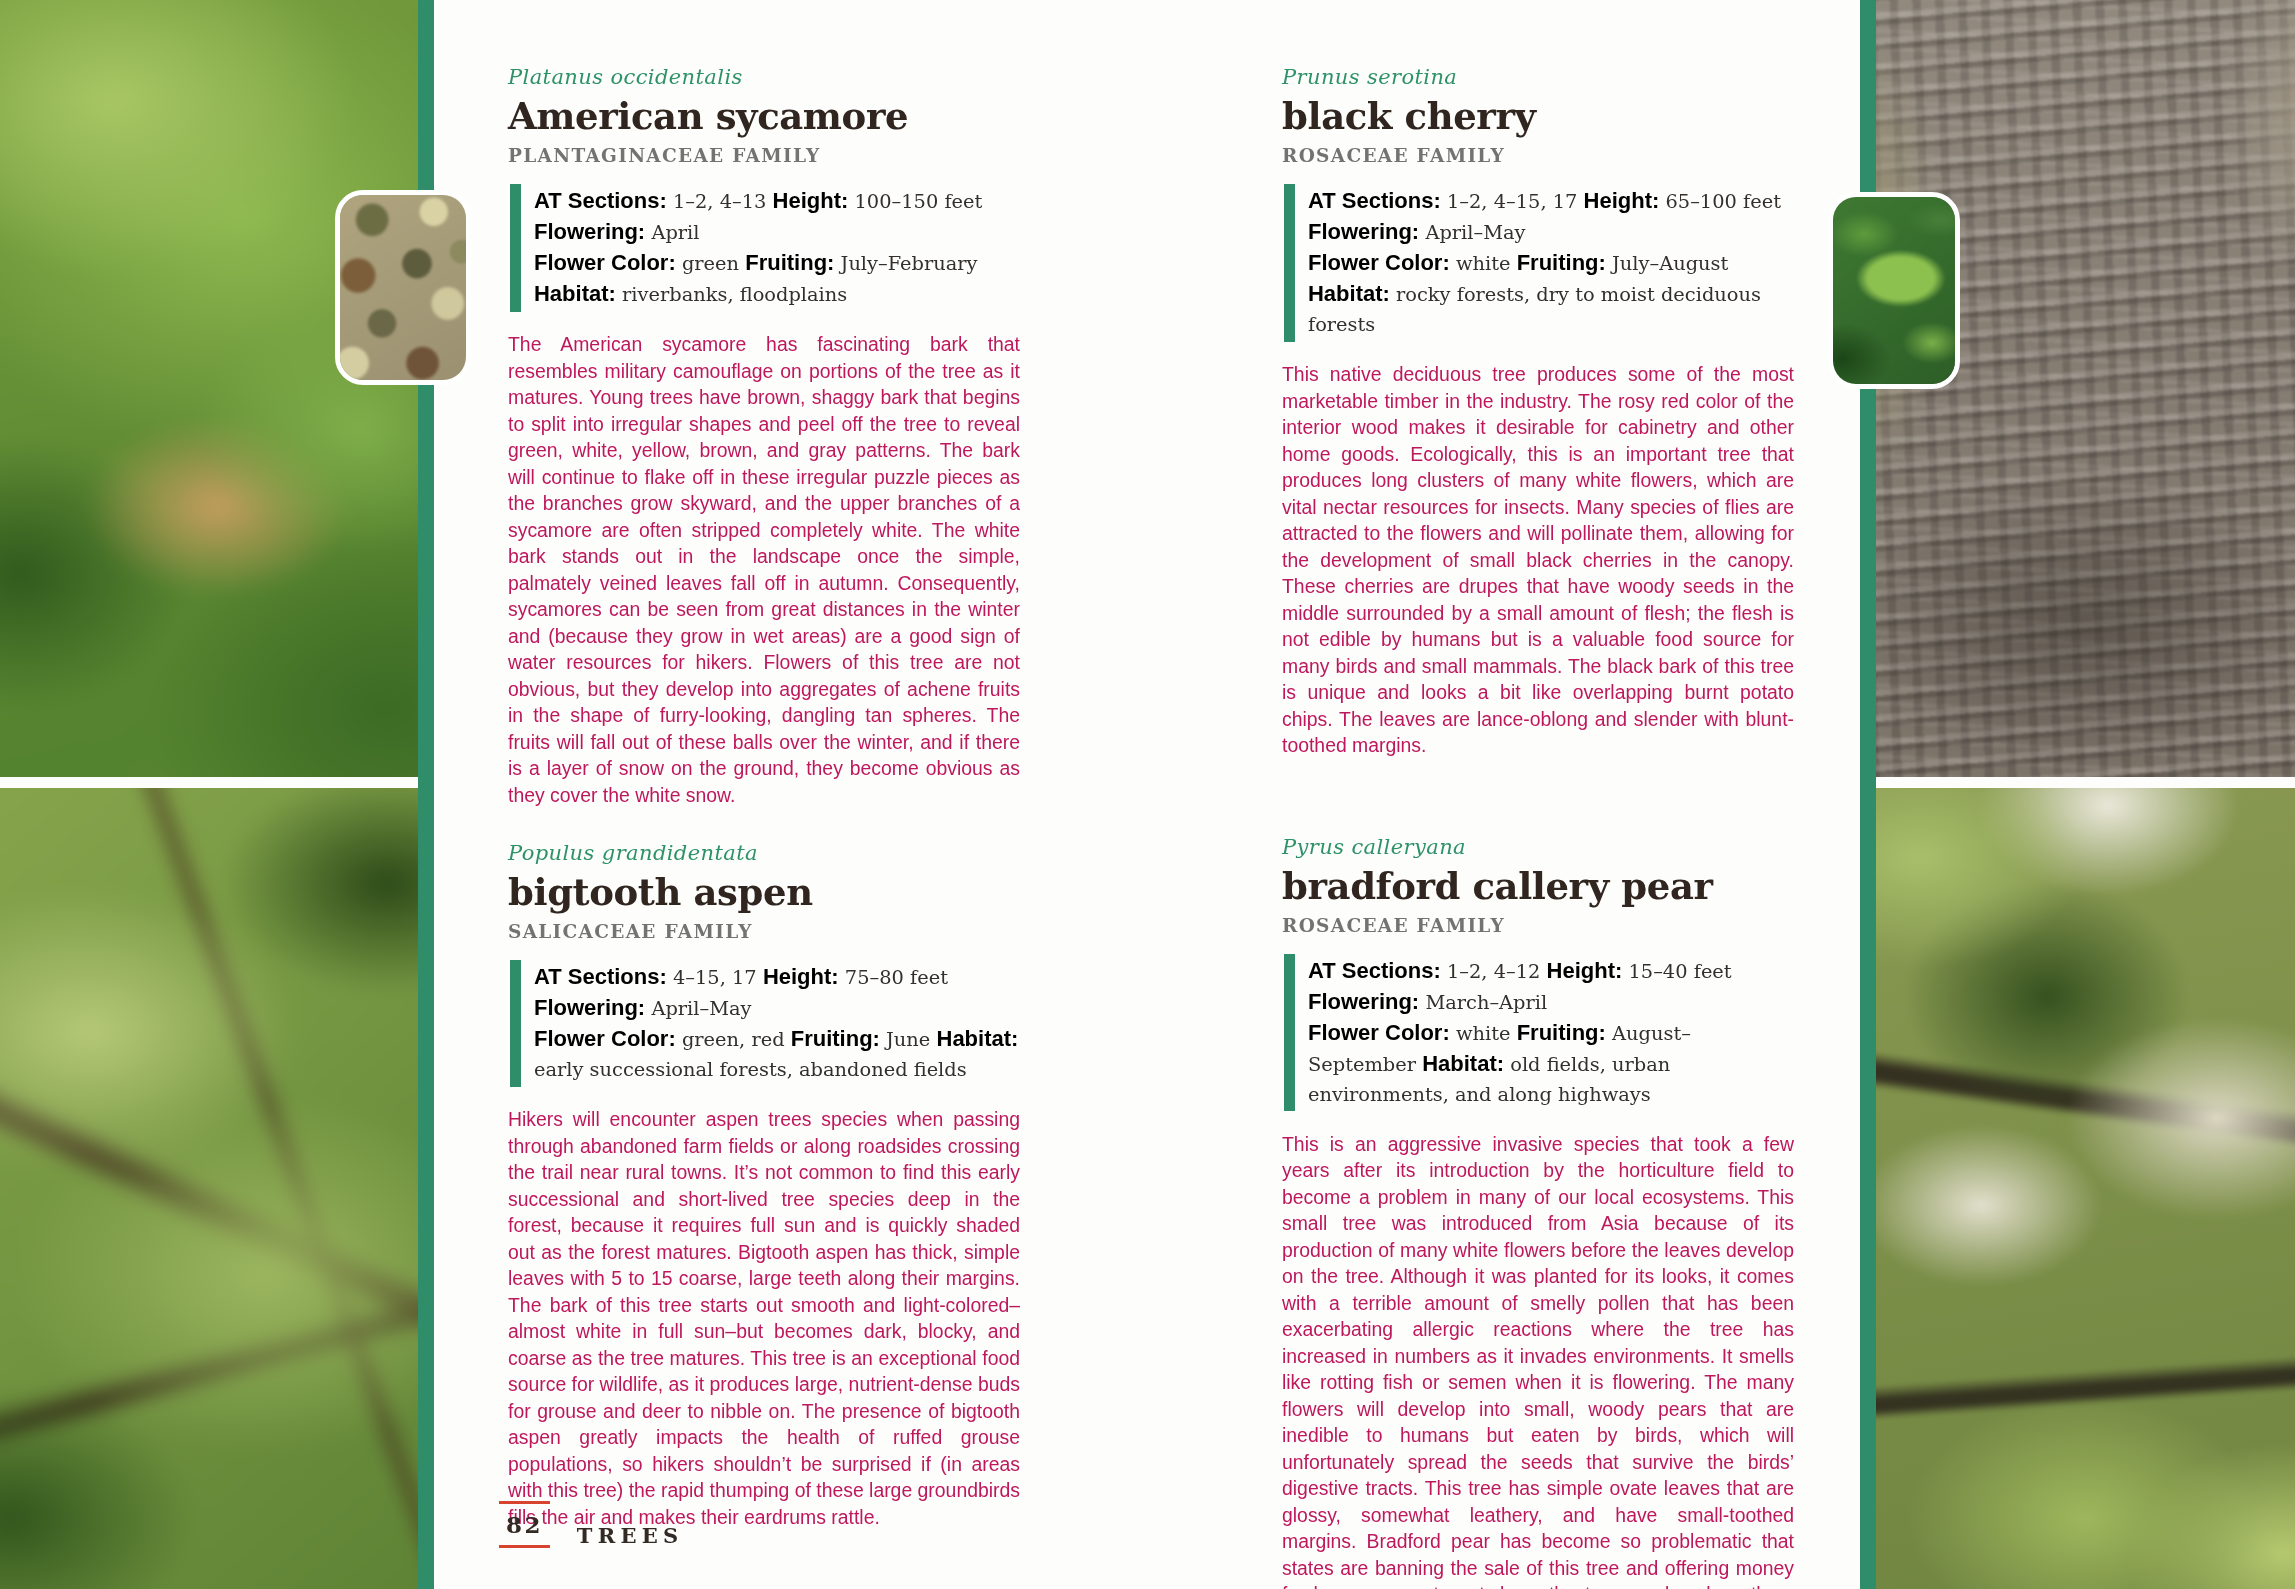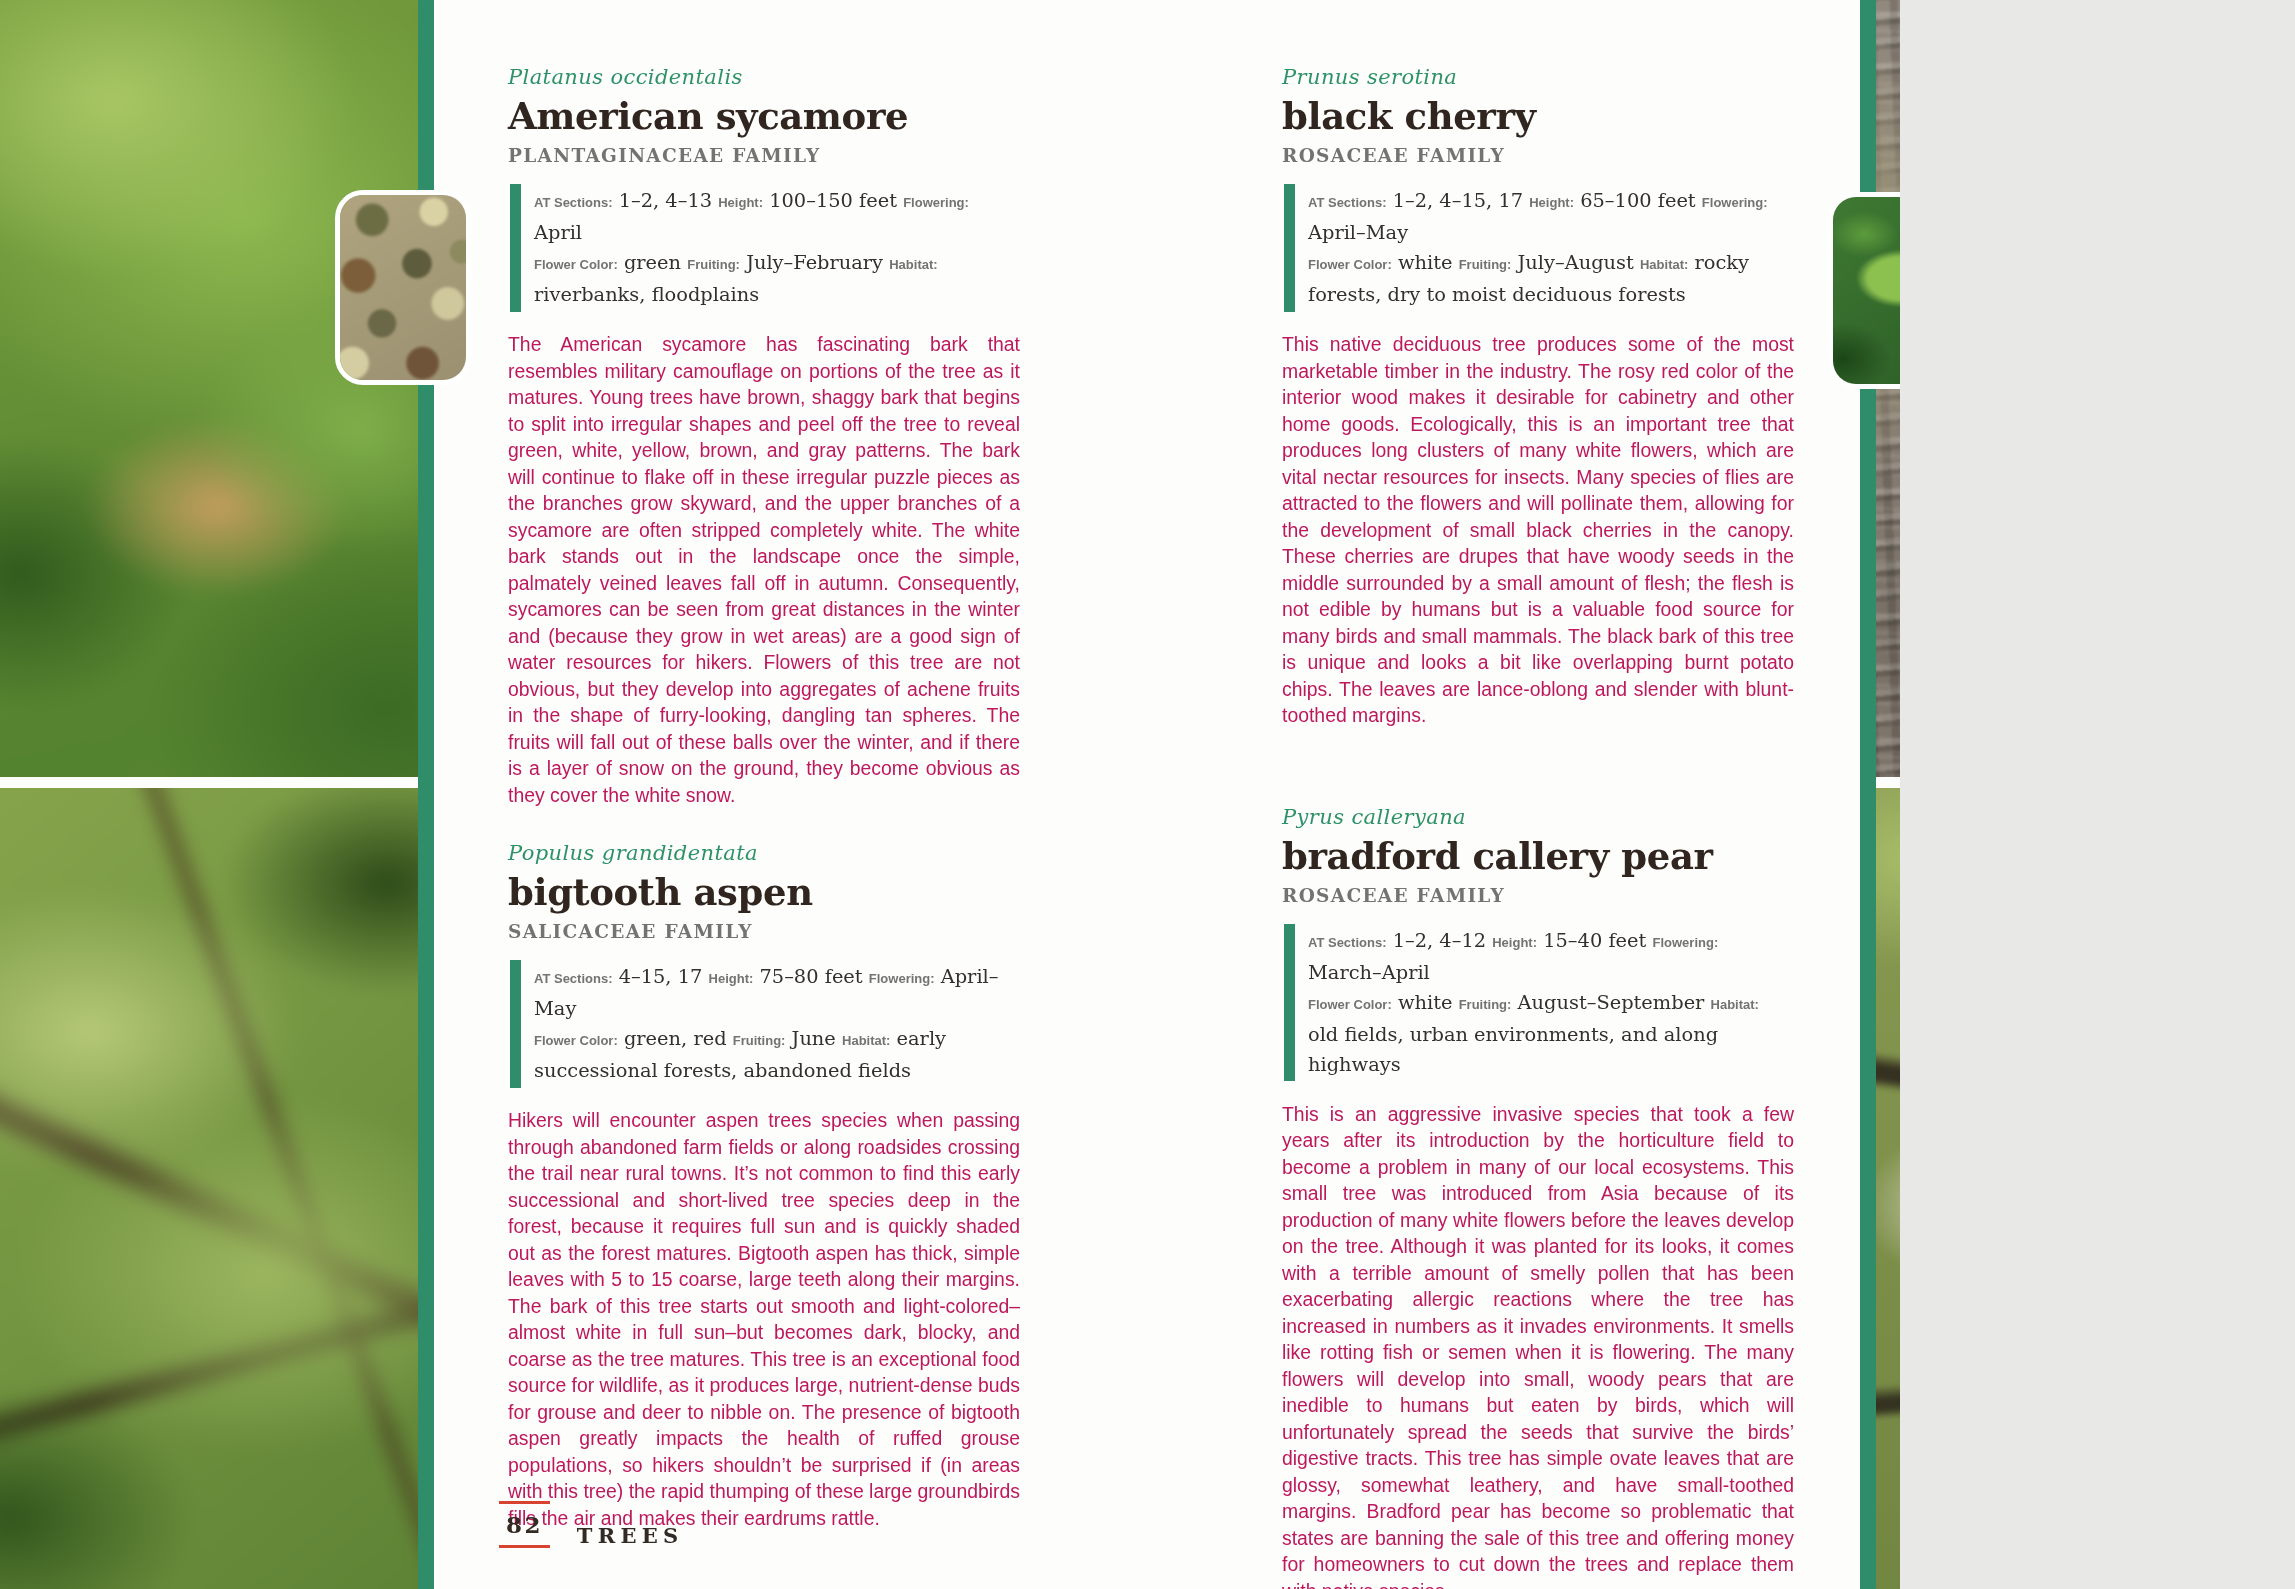--- a/index.html
+++ b/index.html
@@ -1,16 +1,16 @@
 <!DOCTYPE html>
 <html style="font-size:14px"><head>
 <meta charset="utf-8">
 <style>
   html,body{margin:0;padding:0;background:#e8e8e6;}
-  .page{position:relative;width:1900px;height:1589px;background:#fdfdfb;overflow:hidden;
+  .page{position:relative;width:2295px;height:1589px;background:#fdfdfb;overflow:hidden;
         font-family:"Liberation Sans", sans-serif;}
 
   
   .photo{position:absolute;overflow:hidden;background:#5c8a33;}
   .photo::before{content:"";position:absolute;inset:-17.7px;transform:scale(1.04);}
   .photo-soft::before{filter:blur(8px);}
   .photo-left-top{left:0;top:0;width:418px;height:777px;}
   .photo-left-top::before{background:
     radial-gradient(ellipse 371px 265px at 30% 16%, #a8c664 0%, rgba(168,198,100,0) 62%),
     radial-gradient(ellipse 459px 353px at 58% 30%, #8db84f 0%, rgba(141,184,79,0) 65%),
@@ -83,21 +83,21 @@
 
   
   .col{position:absolute;top:0;width:512px;}
   .col-left{left:508px;}
   .col-right{left:1282px;}
   .species{margin:64px 0 0 0;font:italic 21px/26.5px "DejaVu Serif", serif;color:#2e9268;letter-spacing:0.4px;}
   .common{margin:3.5px 0 0 0;font:bold 37px/44px "DejaVu Serif", serif;color:#30261f;letter-spacing:-0.4px;}
   .family{margin:6.2px 0 0 0;font:bold 18.5px/24px "DejaVu Serif", serif;color:#737373;letter-spacing:1.3px;}
   .stats{margin:16px 0 0 1.8px;border-left:11.5px solid #2f8e69;padding:1.8px 0 1.8px 13.2px;
          font:19.4px/30px "DejaVu Serif", serif;color:#33302c;}
-  .stats b{font-family:"Liberation Sans", sans-serif;font-size:13px;color:#737373;}
+  .stats b{font-family:"Liberation Sans", sans-serif;font-size:22px;color:#000000;}
   .body-par{margin:19.4px 0 0 0;font:19.4px/26.5px "Liberation Sans", sans-serif;color:#be185d;
             text-align:justify;}
   .sec2-left{margin-top:32px;}
   .sec2-right{margin-top:75px;}
   .sec2-left .species,.sec2-right .species{margin-top:0;}
 
   
   .footer{position:absolute;top:1501px;display:flex;align-items:flex-end;gap:26.5px;
           font-family:"DejaVu Serif", serif;color:#332a24;}
   .footer-left{left:499px;}

